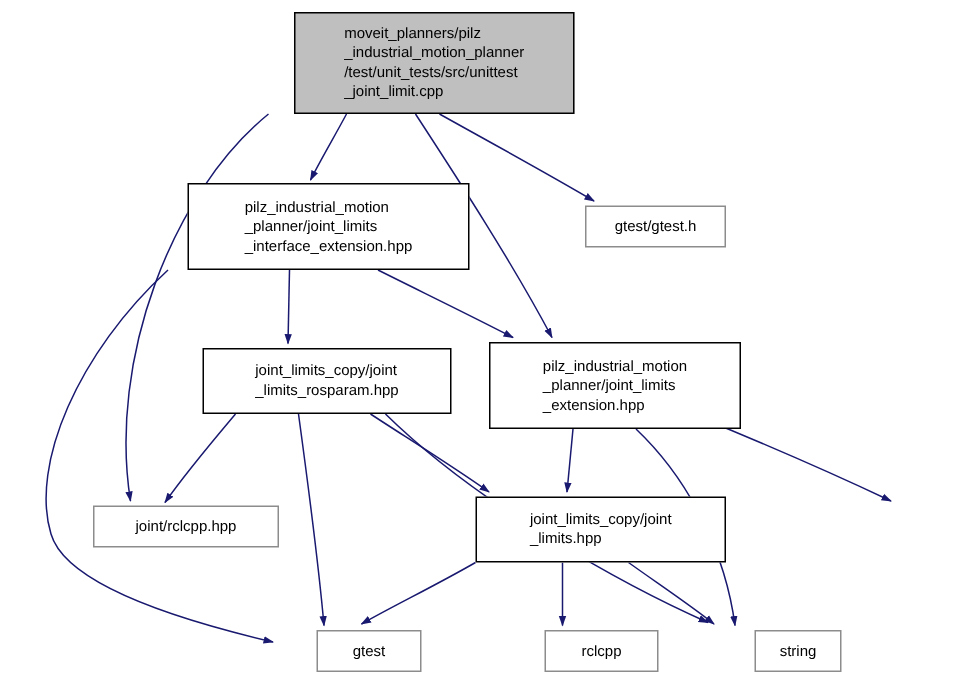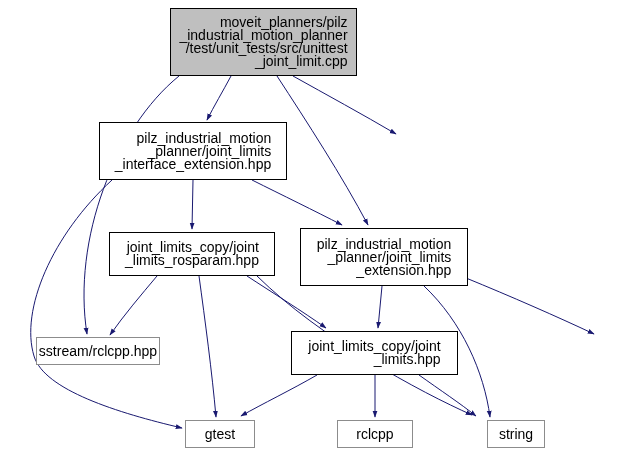--- a/index.html
+++ b/index.html
@@ -18,29 +18,30 @@
     fill:none;
     stroke:#191970;
     stroke-width:1;
   }
   .node{
     position:absolute;
     box-sizing:border-box;
     border:1px solid #000000;
     background:#ffffff;
     color:#000000;
-    font-size:14px;
+    font-size:10px;
     line-height:13px;
-    text-align:right;
+    text-align:left;
     display:flex;
     align-items:center;
     justify-content:center;
     white-space:pre-line;
     padding:2px 3px;
     cursor:pointer;
+    margin-left:26px;
   }
   .node.root{
     background:#bfbfbf;
     cursor:default;
   }
   .node.external{
     border-color:#8c8c8c;
     cursor:default;
   }
 </style>
@@ -77,33 +78,34 @@
 
   <div class="node root" style="left:170px;top:8px;width:187px;height:68px">moveit_planners/pilz
 _industrial_motion_planner
 /test/unit_tests/src/unittest
 _joint_limit.cpp</div>
 
   <div class="node" style="left:99px;top:122px;width:188px;height:58px">pilz_industrial_motion
 _planner/joint_limits
 _interface_extension.hpp</div>
 
+  <div class="node external" style="left:364px;top:137px;width:94px;height:28px">gtest/gtest.h</div>
 
   <div class="node" style="left:109px;top:232px;width:166px;height:44px">joint_limits_copy/joint
 _limits_rosparam.hpp</div>
 
   <div class="node" style="left:300px;top:228px;width:168px;height:58px">pilz_industrial_motion
 _planner/joint_limits
 _extension.hpp</div>
 
-  <div class="node external" style="left:36px;top:337px;width:124px;height:28px">sstream/rclcpp.hpp</div>
+  <div class="node external" style="left:36px;top:337px;width:124px;height:28px">joint/rclcpp.hpp</div>
 
   <div class="node" style="left:291px;top:331px;width:167px;height:44px">joint_limits_copy/joint
 _limits.hpp</div>
 
 
   <div class="node external" style="left:185px;top:420px;width:70px;height:28px">gtest</div>
 
   <div class="node external" style="left:337px;top:420px;width:76px;height:28px">rclcpp</div>
 
-  <div class="node external" style="left:487px;top:420px;width:58px;height:28px">string</div>
+  <div class="node external" style="left:477px;top:420px;width:58px;height:28px">string</div>
 
 </div>
 
 </body></html>

